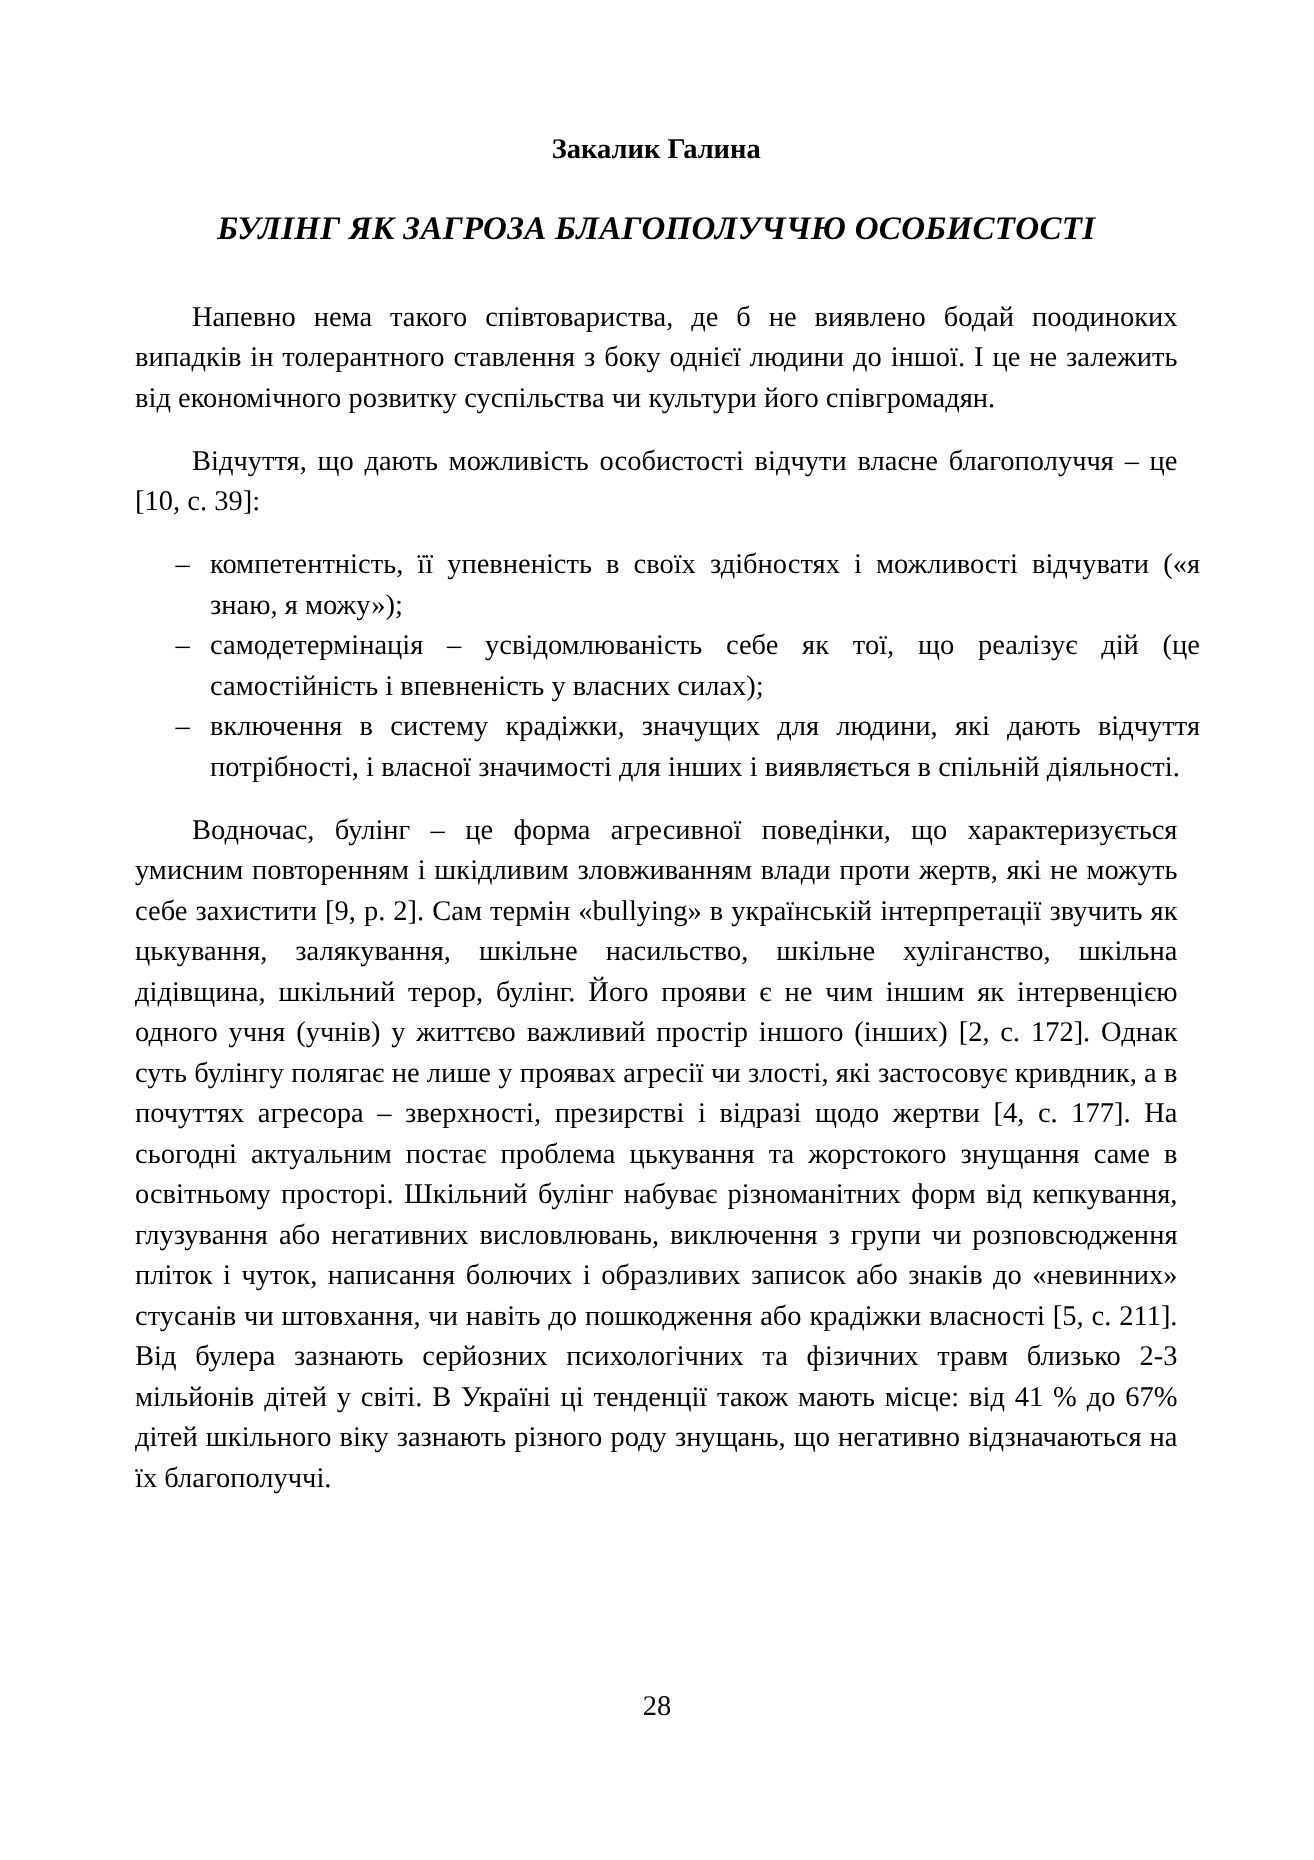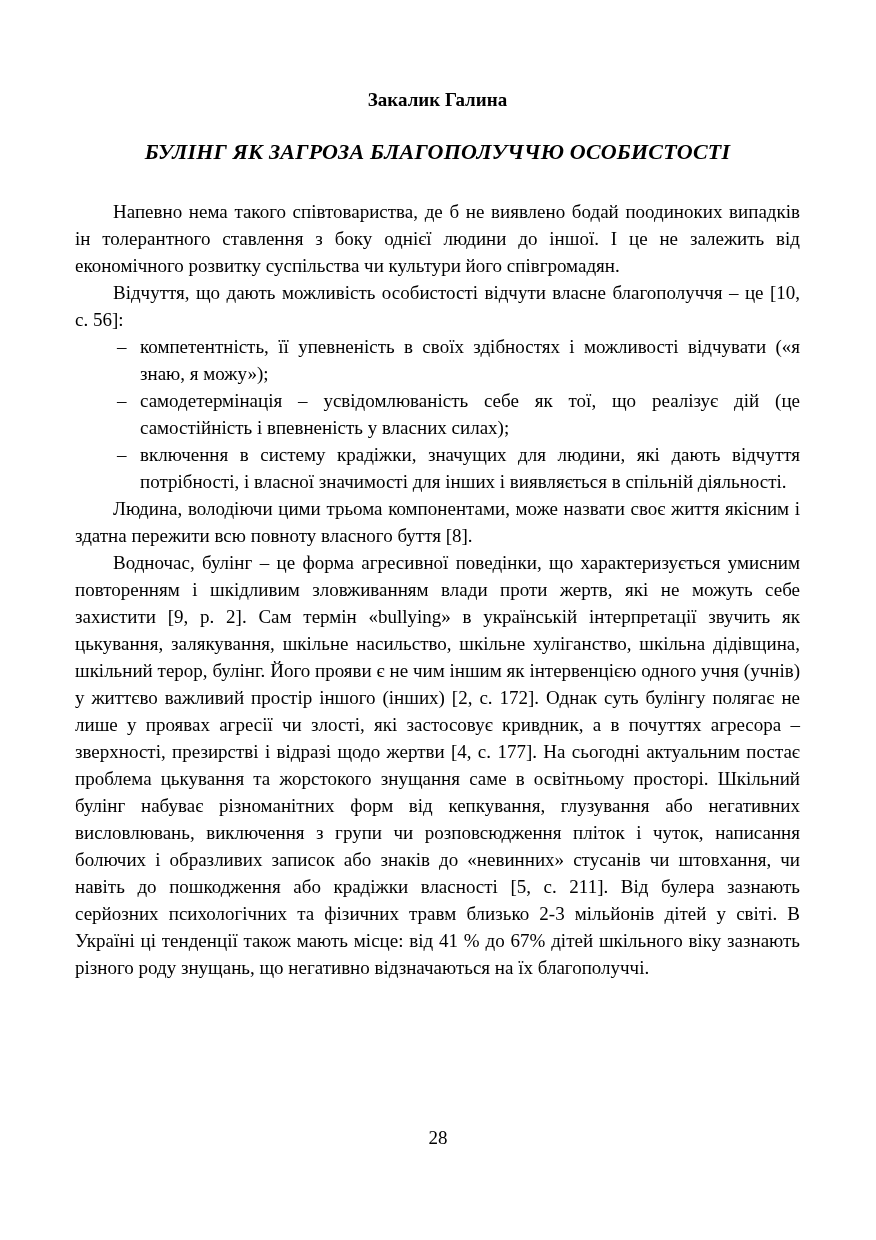--- a/index.html
+++ b/index.html
@@ -37,21 +37,21 @@
     letter-spacing: 0.2px;
     font-style: italic;
   }
   .body-text {
     margin-top: 32px;
     font-size: 19px;
     line-height: 27px;
     text-align: justify;
   }
   p.para {
-    margin: 0;
+    margin: 15px;
     text-indent: 38px;
   }
   ul.dash-list {
     list-style: none;
     margin: 0;
     padding: 0;
   }
   li.list-item {
     position: relative;
     padding-left: 65px;
@@ -79,38 +79,37 @@
 
   <div class="author">Закалик Галина</div>
 
   <h1 class="title">БУЛІНГ ЯК ЗАГРОЗА БЛАГОПОЛУЧЧЮ ОСОБИСТОСТІ</h1>
 
   <div class="body-text">
 
     <p class="para">Напевно нема такого співтовариства, де б не виявлено бодай поодиноких випадків ін толерантного ставлення з боку однієї людини до іншої. І це не залежить від економічного розвитку суспільства чи культури його співгромадян.</p>
 
 
-    <p class="para">Відчуття, що дають можливість особистості відчути власне благополуччя – це [10, с. 56]:</p>
+    <p class="para">Відчуття, що дають можливість особистості відчути власне благополуччя – це [10, с. 39]:</p>
 
     <ul class="dash-list">
       <li class="list-item">
         <span class="marker">–</span>
         <span>компетентність, її упевненість в своїх здібностях і можливості відчувати («я знаю, я можу»);</span>
       </li>
       <li class="list-item">
         <span class="marker">–</span>
         <span>самодетермінація – усвідомлюваність себе як тої, що реалізує дій (це самостійність і впевненість у власних силах);</span>
       </li>
       <li class="list-item">
         <span class="marker">–</span>
         <span>включення в систему крадіжки, значущих для людини, які дають відчуття потрібності, і власної значимості для інших і виявляється в спільній діяльності.</span>
       </li>
     </ul>
 
-    <p class="para">Людина, володіючи цими трьома компонентами, може назвати своє життя якісним і здатна пережити всю повноту власного буття [8].</p>
 
     <p class="para">Водночас, булінг – це форма агресивної поведінки, що характеризується умисним повторенням і шкідливим зловживанням влади проти жертв, які не можуть себе захистити [9, р. 2]. Сам термін «bullying» в українській інтерпретації звучить як цькування, залякування, шкільне насильство, шкільне хуліганство, шкільна дідівщина, шкільний терор, булінг. Його прояви є не чим іншим як інтервенцією одного учня (учнів) у життєво важливий простір іншого (інших) [2, с. 172]. Однак суть булінгу полягає не лише у проявах агресії чи злості, які застосовує кривдник, а в почуттях агресора – зверхності, презирстві і відразі щодо жертви [4, с. 177]. На сьогодні актуальним постає проблема цькування та жорстокого знущання саме в освітньому просторі. Шкільний булінг набуває різноманітних форм від кепкування, глузування або негативних висловлювань, виключення з групи чи розповсюдження пліток і чуток, написання болючих і образливих записок або знаків до «невинних» стусанів чи штовхання, чи навіть до пошкодження або крадіжки власності [5, с. 211]. Від булера зазнають серйозних психологічних та фізичних травм близько 2-3 мільйонів дітей у світі. В Україні ці тенденції також мають місце: від 41 % до 67% дітей шкільного віку зазнають різного роду знущань, що негативно відзначаються на їх благополуччі.</p>
 
 
   </div>
 
   <div class="page-number">28</div>
 
 </div>
 

